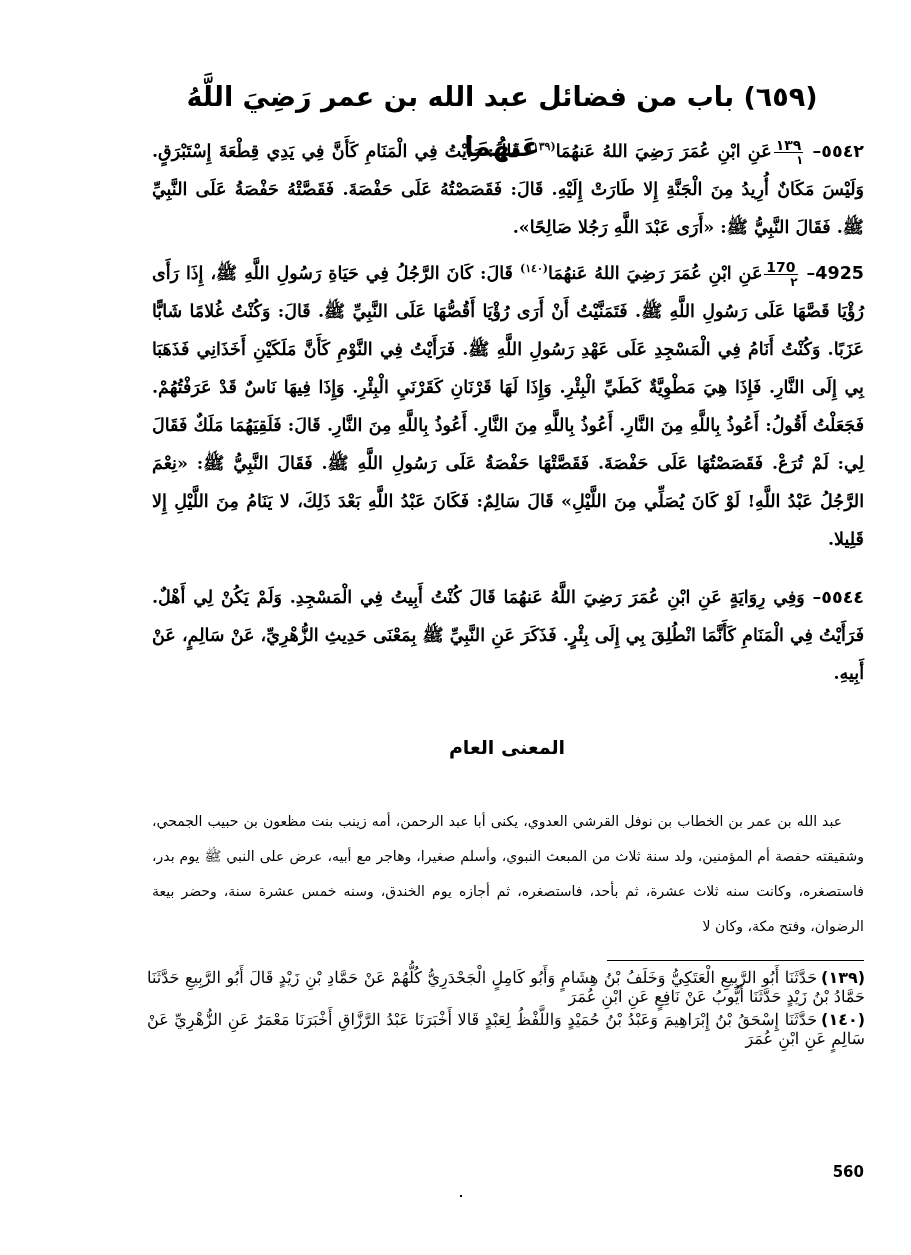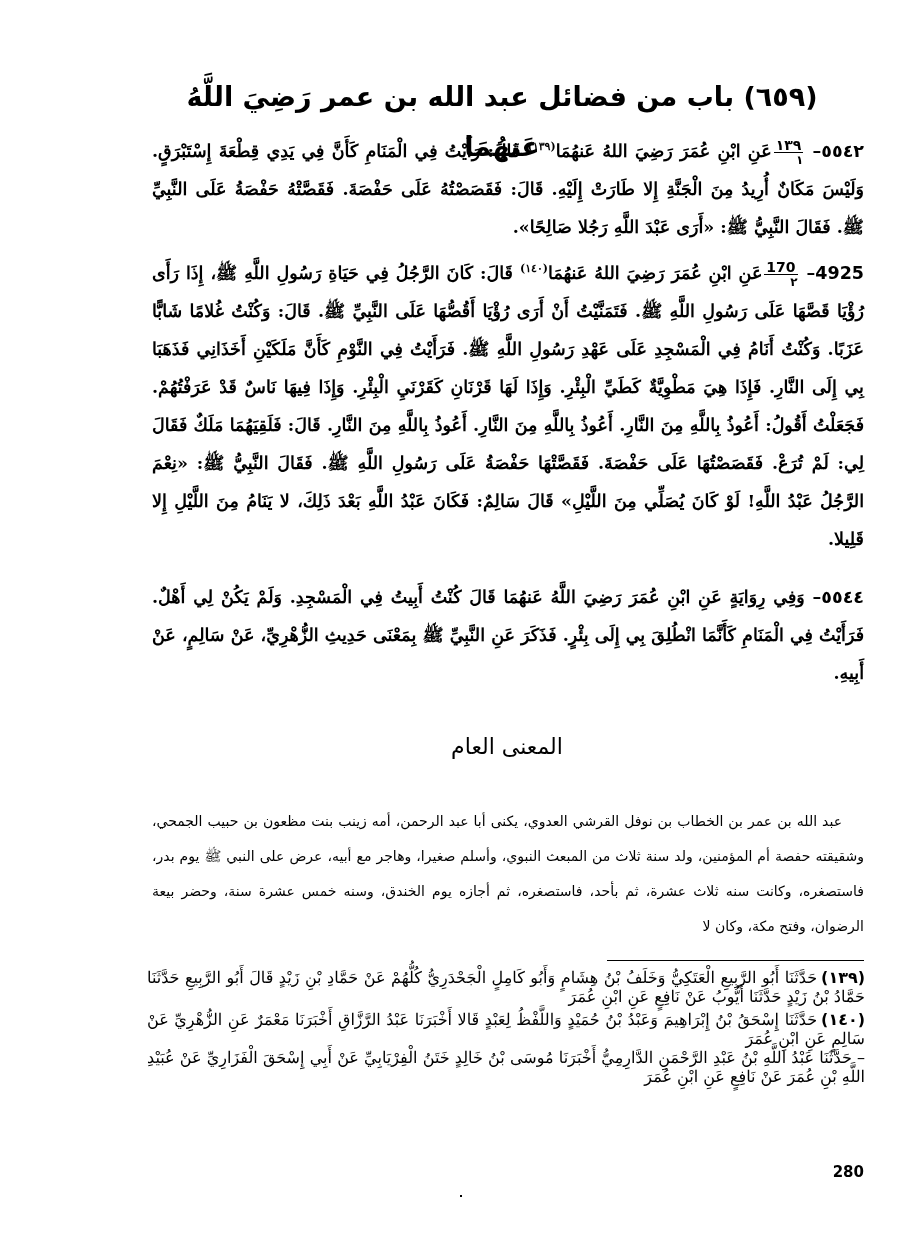--- a/index.html
+++ b/index.html
@@ -73,22 +73,22 @@
     #h5542 { top: 128px; }
     #h5543 { top: 250px; }
     #h5544 { top: 578px; }
 
     .section-title {
       position: absolute;
       top: 724px;
       left: 300px;
       width: 320px;
       text-align: center;
-      font-size: 22px;
-      font-weight: normal;
+      font-size: 19px;
+      font-weight: bold;
       line-height: 46px;
       direction: rtl;
     }
     .meaning-text {
       position: absolute;
       top: 790px;
       left: 105px;
       width: 712px;
       direction: rtl;
       text-align: justify;
@@ -183,19 +183,18 @@
   <p class="meaning-text">عبد الله بن عمر بن الخطاب بن نوفل القرشي العدوي، يكنى أبا عبد الرحمن، أمه زينب بنت مظعون بن حبيب الجمحي، وشقيقته حفصة أم المؤمنين، ولد سنة ثلاث من المبعث النبوي، وأسلم صغيرا، وهاجر مع أبيه، عرض على النبي ﷺ يوم بدر، فاستصغره، وكانت سنه ثلاث عشرة، ثم بأحد، فاستصغره، ثم أجازه يوم الخندق، وسنه خمس عشرة سنة، وحضر بيعة الرضوان، وفتح مكة، وكان لا</p>
 
   <div class="footnote-rule"></div>
 
   <div class="footnotes">
     <div class="footnote">
       <span class="fn-num">(١٣٩)</span><span>حَدَّثَنَا أَبُو الرَّبِيعِ الْعَتَكِيُّ وَخَلَفُ بْنُ هِشَامٍ وَأَبُو كَامِلٍ الْجَحْدَرِيُّ كُلُّهُمْ عَنْ حَمَّادِ بْنِ زَيْدٍ قَالَ أَبُو الرَّبِيعِ حَدَّثَنَا حَمَّادُ بْنُ زَيْدٍ حَدَّثَنَا أَيُّوبُ عَنْ نَافِعٍ عَنِ ابْنِ عُمَرَ</span>
     </div>
     <div class="footnote">
       <span class="fn-num">(١٤٠)</span><span>حَدَّثَنَا إِسْحَقُ بْنُ إِبْرَاهِيمَ وَعَبْدُ بْنُ حُمَيْدٍ وَاللَّفْظُ لِعَبْدٍ قَالا أَخْبَرَنَا عَبْدُ الرَّزَّاقِ أَخْبَرَنَا مَعْمَرٌ عَنِ الزُّهْرِيِّ عَنْ سَالِمٍ عَنِ ابْنِ عُمَرَ</span>
-      <span class="fn-line">– حَدَّثَنَا عَبْدُ اللَّهِ بْنُ عَبْدِ الرَّحْمَنِ الدَّارِمِيُّ أَخْبَرَنَا مُوسَى بْنُ خَالِدٍ خَتَنُ الْفِرْيَابِيِّ عَنْ أَبِي إِسْحَقَ الْفَزَارِيِّ عَنْ عُبَيْدِ اللَّهِ بْنِ عُمَرَ عَنْ نَافِعٍ عَنِ ابْنِ عُمَرَ</span>
     </div>
   </div>
 
-  <div class="page-number">280</div>
+  <div class="page-number">560</div>
   <div class="bottom-dot"></div>
 </div>
 
 </body></html>

